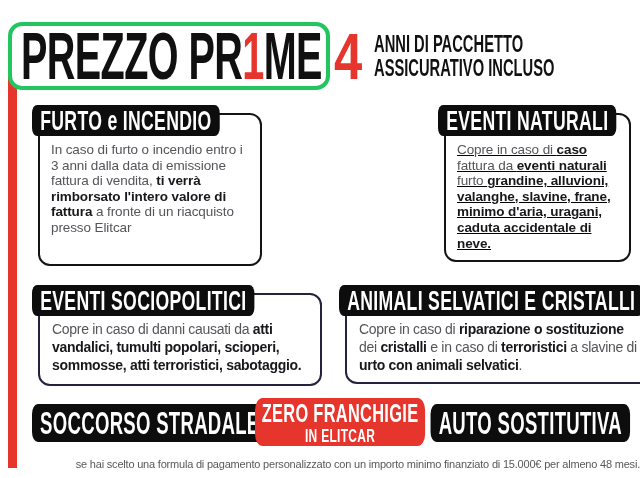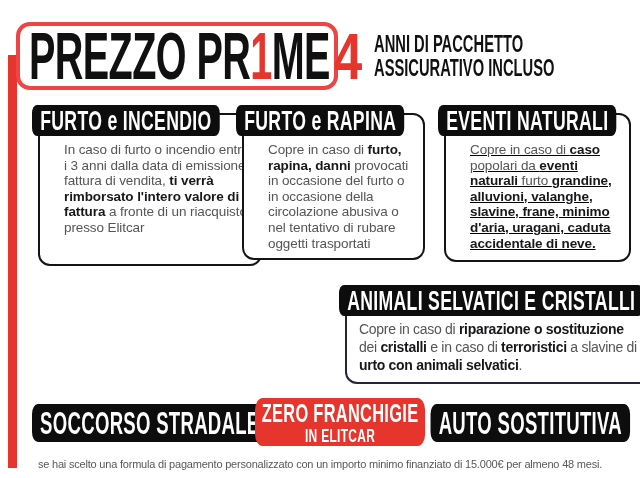--- a/index.html
+++ b/index.html
@@ -7,22 +7,22 @@
     position:relative; width:640px; height:478px; background:#ffffff;
     font-family:"Liberation Sans", sans-serif; overflow:hidden;
   }
   .condensed{display:inline-block; white-space:nowrap; font-weight:700;}
 
   
   .red-tail{position:absolute; left:8px; top:55px; width:9px; height:413px; background:#e5352c;}
 
   
   .title-box{
-    position:absolute; left:16px; top:22px; width:322px; height:68px;
-    border:4px solid #ef4444; border-radius:14px; background:#ffffff; box-sizing:border-box;
+    position:absolute; left:8px; top:22px; width:322px; height:68px;
+    border:4px solid #22c55e; border-radius:14px; background:#ffffff; box-sizing:border-box;
   }
   .title-text{
     position:absolute; left:9px; top:50%;
     transform:translateY(-50%) scaleX(0.60); transform-origin:left center;
     font-size:66px; font-weight:700; letter-spacing:-1px; color:#101010; line-height:66px;
   }
   .title-text .seg-red{color:#e5352c;}
   .big-number{
     position:absolute; left:334px; top:26px;
     transform:scaleX(0.78); transform-origin:left top;
@@ -46,21 +46,21 @@
   .card-4{left:38px;  top:293px; width:284px; height:93px;}
   .card-5{left:345px; top:293px; width:307px; height:91px;}
   .pill{
     position:absolute; top:-10px; left:-8px; height:31px; line-height:31px;
     padding:0 13px; background:#0d0d0d; color:#ffffff; border-radius:8px;
     font-size:28px; font-weight:700; letter-spacing:0.5px; white-space:nowrap;
     transform:scaleX(0.63); transform-origin:left center;
   }
   .card-body{
     color:#54545a; font-size:13.5px; line-height:15.6px; letter-spacing:-0.1px;
-    padding:27px 8px 8px 24px;
+    padding:27px 8px 8px 11px;
   }
   .card-4 .card-body,.card-5 .card-body{
     font-size:14px; line-height:18px; letter-spacing:-0.3px; padding:25px 10px 8px 12px;
   }
   .seg-b{font-weight:700; color:#18181c;}
 
   
   .badge{
     position:absolute; top:404px; height:38px; line-height:38px; padding:0 14px;
     background:#0d0d0d; color:#ffffff; border-radius:10px;
@@ -70,21 +70,21 @@
   .badge-right{right:10px; transform:scaleX(0.58); transform-origin:right center;}
   .badge-red{
     position:absolute; left:255px; top:398px; width:270px; height:48px;
     background:#e5352c; color:#ffffff; border-radius:12px; text-align:center;
     transform:scaleX(0.63); transform-origin:left center; box-sizing:border-box; padding-top:2px;
   }
   .badge-red .l1{font-size:26px; line-height:27px; font-weight:700; letter-spacing:0.5px;}
   .badge-red .l2{font-size:19px; line-height:18px; font-weight:700; letter-spacing:0.5px;}
 
   .footnote{
-    position:absolute; left:0; right:0; top:458px; text-align:center;
+    position:absolute; left:0; right:0; top:458px; text-align:right;
     font-size:11px; letter-spacing:-0.2px; color:#58585c;
   }
 </style>
 </head>
 <body>
 
 <div class="page">
 
   <div class="red-tail"></div>
 
@@ -97,30 +97,30 @@
   <div class="subtitle condensed">
     <div>ANNI DI PACCHETTO</div>
     <div>ASSICURATIVO INCLUSO</div>
   </div>
 
   <div class="card card-1">
     <div class="pill">FURTO e INCENDIO</div>
     <div class="card-body"><span>In caso di furto o incendio entro i 3 anni dalla data di emissione fattura di vendita, </span><span class="seg-b">ti verrà rimborsato l'intero valore di fattura</span><span> a fronte di un riacquisto presso Elitcar</span></div>
   </div>
 
-  <div class="card card-2">
-    <div class="pill">FURTO e RAPINA</div>
-    <div class="card-body"><span>Copre in caso di </span><span class="seg-b">furto, rapina, danni</span><span> provocati in occasione del furto o in occasione della circolazione abusiva o nel tentativo di rubare oggetti trasportati</span></div>
-  </div>
 
   <div class="card card-3">
     <div class="pill">EVENTI NATURALI</div>
-    <div class="card-body"><span>Copre in caso di </span><span class="seg-b">caso</span><span> popolari da </span><span class="seg-b">eventi naturali</span><span> furto </span><span class="seg-b">grandine, alluvioni, valanghe, slavine, frane, minimo d'aria, uragani, caduta accidentale di neve.</span></div>
+    <div class="card-body"><span>Copre in caso di </span><span class="seg-b">caso</span><span> fattura da </span><span class="seg-b">eventi naturali</span><span> furto </span><span class="seg-b">grandine, alluvioni, valanghe, slavine, frane, minimo d'aria, uragani, caduta accidentale di neve.</span></div>
   </div>
 
+  <div class="card card-4 navy">
+    <div class="pill">EVENTI SOCIOPOLITICI</div>
+    <div class="card-body"><span>Copre in caso di danni causati da </span><span class="seg-b">atti vandalici, tumulti popolari, scioperi, sommosse, atti terroristici, sabotaggio.</span></div>
+  </div>
 
   <div class="card card-5 navy">
     <div class="pill">ANIMALI SELVATICI E CRISTALLI</div>
     <div class="card-body"><span>Copre in caso di </span><span class="seg-b">riparazione o sostituzione</span><span> dei </span><span class="seg-b">cristalli</span><span> e in caso di </span><span class="seg-b">terroristici</span><span> a slavine di </span><span class="seg-b">urto con animali selvatici</span><span>.</span></div>
   </div>
 
   <div class="badge badge-left">SOCCORSO STRADALE</div>
 
   <div class="badge-red">
     <div class="l1">ZERO FRANCHIGIE</div>

